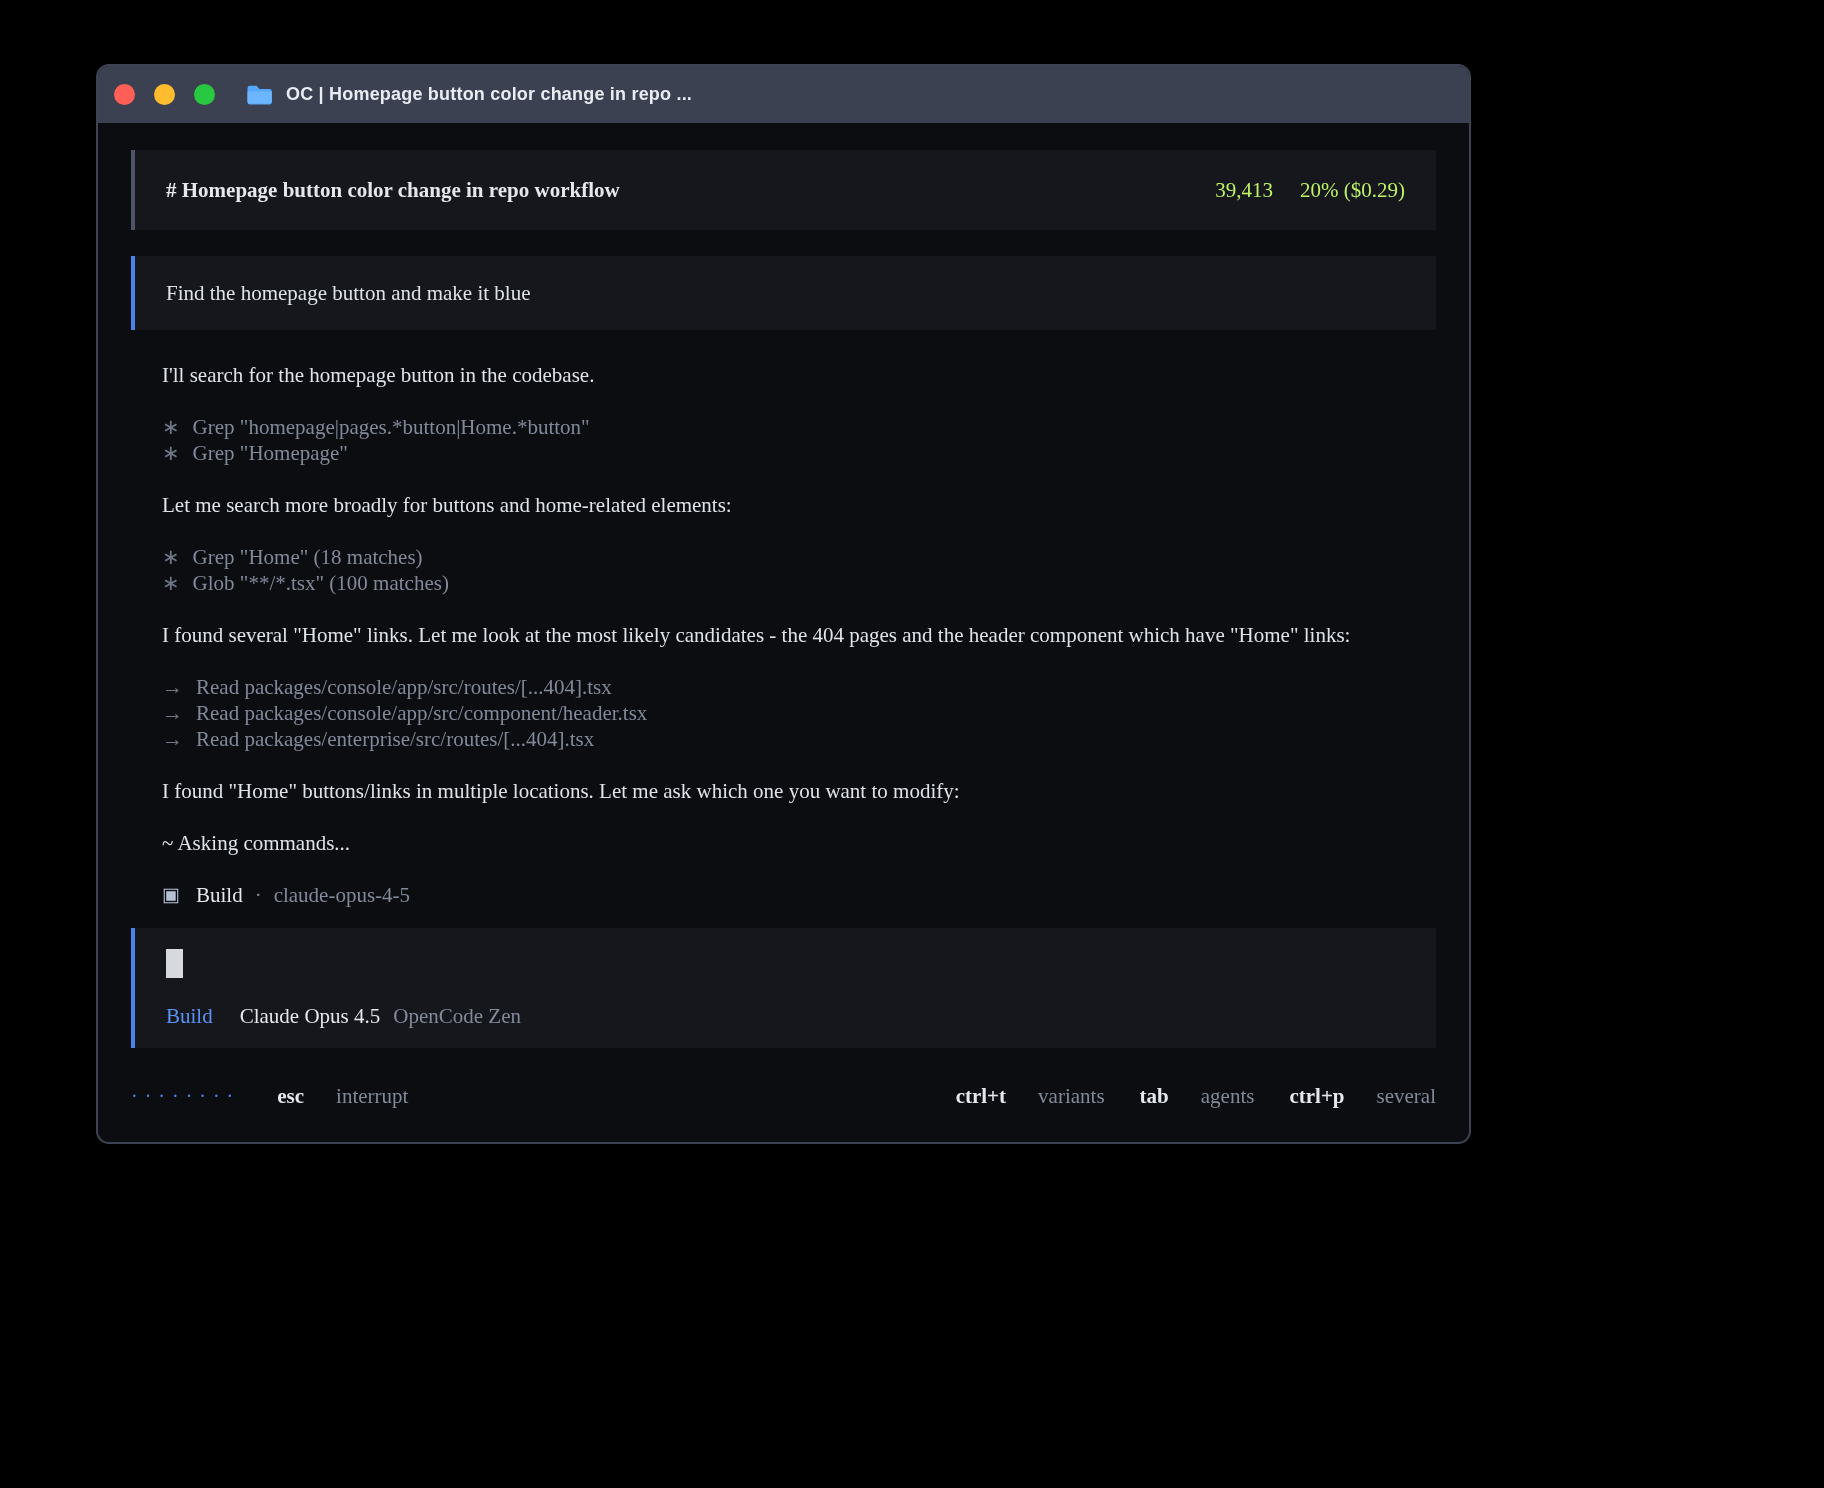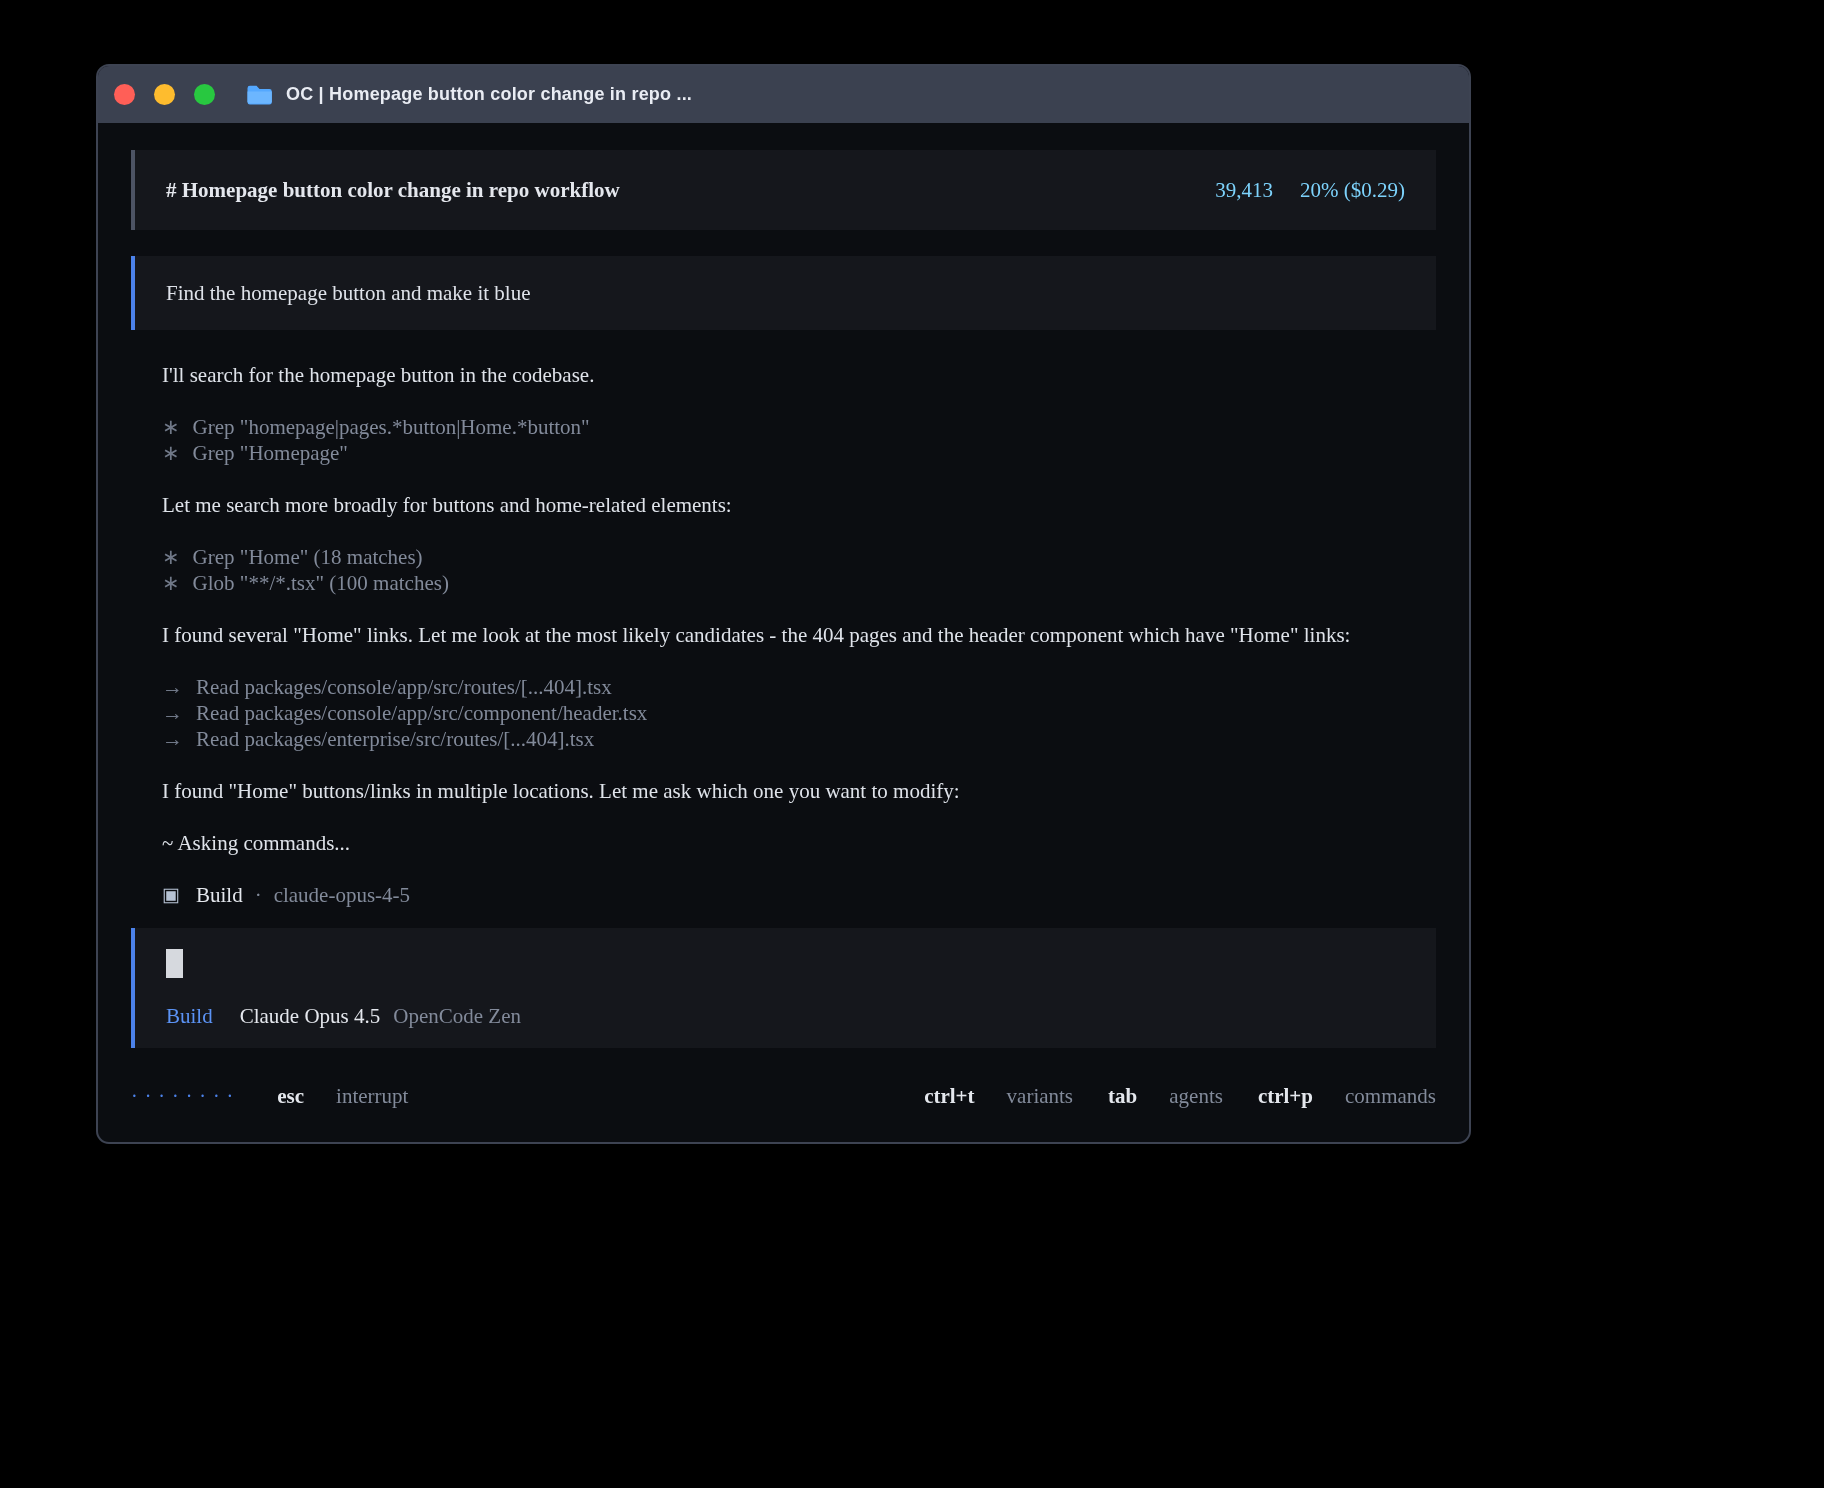--- a/index.html
+++ b/index.html
@@ -31,21 +31,21 @@
   .content {
     flex:1; padding:27px 33px 0; display:flex; flex-direction:column;
     font-size:21px; color:#dfe3ea;font-family:Liberation Serif, serif;
   }
   .box { background:#15171c; }
   .header-box {
     height:80px; border-left:4px solid #4d5464; flex-shrink:0;
     display:flex; align-items:center; justify-content:space-between; padding:0 31px;
   }
   .header-title { font-weight:700; color:#e4e7ed; white-space:nowrap; }
-  .header-stats { color:#7dd3fc; display:flex; gap:27px; white-space:nowrap; }
+  .header-stats { color:#bef264; display:flex; gap:27px; white-space:nowrap; }
   .user-box {
     height:74px; border-left:4px solid #4c82ea; flex-shrink:0;
     display:flex; align-items:center; padding:0 31px; margin-top:26px;
   }
   .conversation { padding:0 31px; margin-top:32px; line-height:26px; flex-shrink:0; }
   .msg { max-width:1245px; margin:0 0 26px; }
   .tool-group { margin:0 0 26px; color:#828a9a; }
   .tool-line { white-space:nowrap; }
   .tool-prefix { margin-right:13px; color:#707888; }
   .status-line { margin:0 0 26px; }
@@ -179,19 +179,19 @@
         </span>
       </div>
       <div class="hints">
         <span class="hint">
           <span class="key">ctrl+t</span><span class="label">variants</span>
         </span>
         <span class="hint">
           <span class="key">tab</span><span class="label">agents</span>
         </span>
         <span class="hint">
-          <span class="key">ctrl+p</span><span class="label">commands</span>
+          <span class="key">ctrl+p</span><span class="label">several</span>
         </span>
       </div>
     </div>
 
   </div>
 </div>
 
 </body></html>

